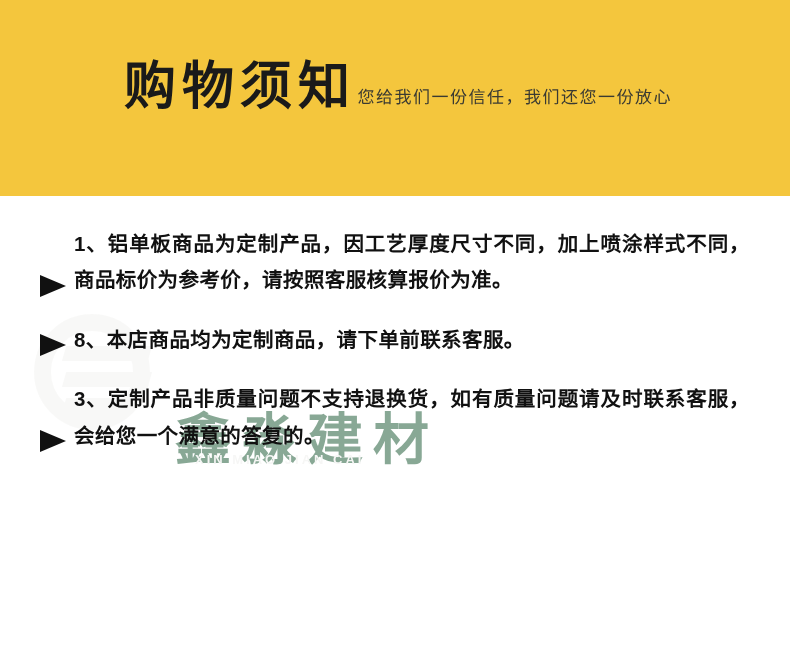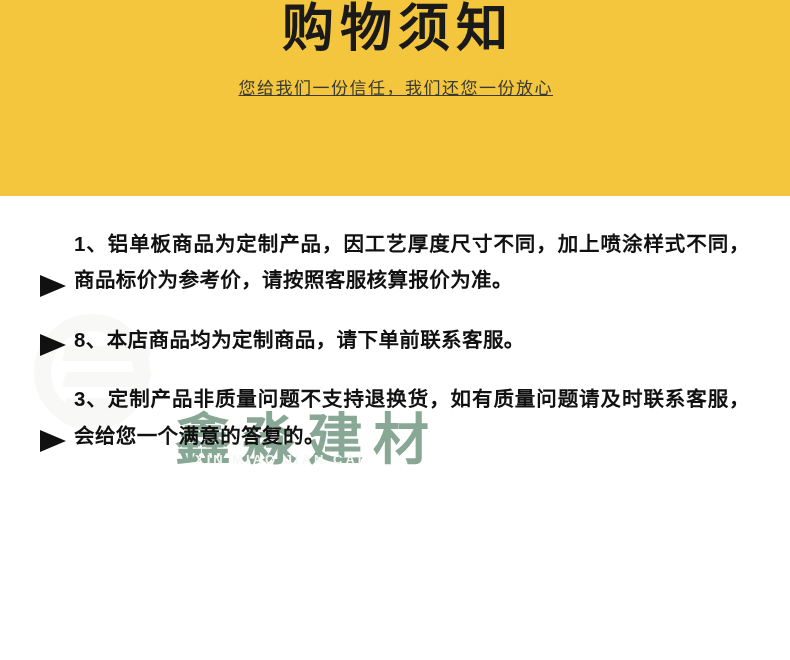--- a/index.html
+++ b/index.html
@@ -23,41 +23,40 @@
   }
 
   
   .banner {
     position: relative;
     width: 100%;
     height: 196px;
     background: #f4c63d;
     box-sizing: border-box;
     display: flex;
-    flex-direction: column;
+    flex-direction: row;
     align-items: center;
-    justify-content: flex-start;
+    justify-content: center;
   }
   .banner-title {
     font-size: 52px;
     font-weight: bold;
     color: #1a1a1a;
     letter-spacing: 6px;
     line-height: 1.1;
     margin: 0 0 22px 0;
     text-indent: 6px;
   }
   .banner-subtitle {
     font-size: 17px;
     color: #3a3a32;
     letter-spacing: 1.5px;
     line-height: 1.2;
     margin: 0;
     text-indent: 1.5px;
-    text-decoration: underline;
   }
 
   
   .watermark {
     position: absolute;
     left: 0;
     top: 300px;
     width: 790px;
     height: 210px;
     pointer-events: none;

